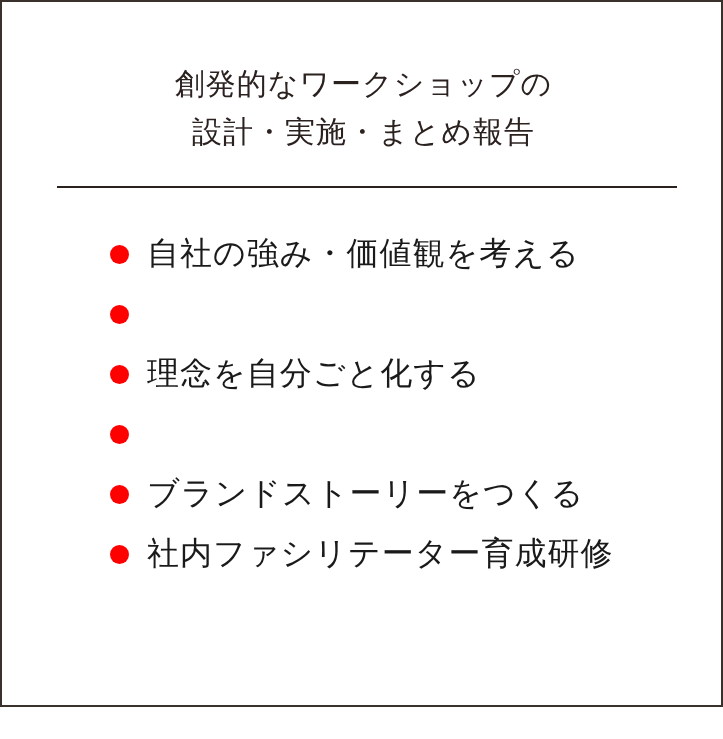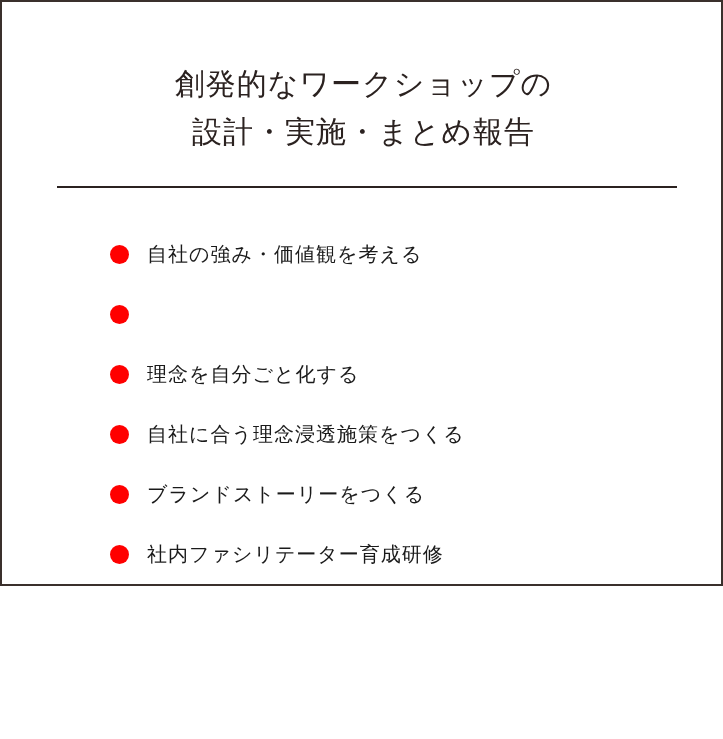--- a/index.html
+++ b/index.html
@@ -1,24 +1,24 @@
 <!DOCTYPE html>
 <html><head>
 <meta charset="utf-8">
 <style>
   html, body { margin:0; padding:0; background:#fff; }
   body { width:723px; height:739px; position:relative; overflow:hidden; }
-  .frame { position:absolute; left:0; top:0; width:723px; height:586px; box-sizing:border-box; border:2px solid #3a302c; background:#fff; }
+  .frame { position:absolute; left:0; top:0; width:723px; height:707px; box-sizing:border-box; border:2px solid #3a302c; background:#fff; }
   .title { position:absolute; left:0; top:58px; width:723px; text-align:center; font-family:"DejaVu Sans", sans-serif; font-size:30px; line-height:48px; color:#2b2220; font-weight:500; letter-spacing:1px; }
   .title div { white-space:nowrap; }
   .divider { position:absolute; left:55px; top:184px; width:620px; height:2px; background:#2b2220; }
   .list { position:absolute; left:108px; top:222px; margin:0; padding:0; list-style:none; }
   .item { display:flex; align-items:center; height:60px; }
   .dot { width:19px; height:19px; border-radius:50%; background:#ff0000; flex:none; margin-right:18px; }
-  .label { font-family:"DejaVu Sans", sans-serif; font-size:20px; color:#1a1a1a; white-space:nowrap; letter-spacing:1px; }
+  .label { font-family:"DejaVu Sans", sans-serif; font-size:32px; color:#1a1a1a; white-space:nowrap; letter-spacing:1px; }
 </style>
 </head>
 <body>
 
 <div class="frame">
   <div class="title">
     <div>創発的なワークショップの</div>
     <div>設計・実施・まとめ報告</div>
   </div>
   <div class="divider"></div>
@@ -29,21 +29,20 @@
       </li>
     <li class="item">
         <span class="dot"></span>
       </li>
     <li class="item">
         <span class="dot"></span>
         <span class="label">理念を自分ごと化する</span>
       </li>
     <li class="item">
         <span class="dot"></span>
-        <span class="label">自社に合う理念浸透施策をつくる</span>
       </li>
     <li class="item">
         <span class="dot"></span>
         <span class="label">ブランドストーリーをつくる</span>
       </li>
     <li class="item">
         <span class="dot"></span>
         <span class="label">社内ファシリテーター育成研修</span>
       </li>
   </ul>

